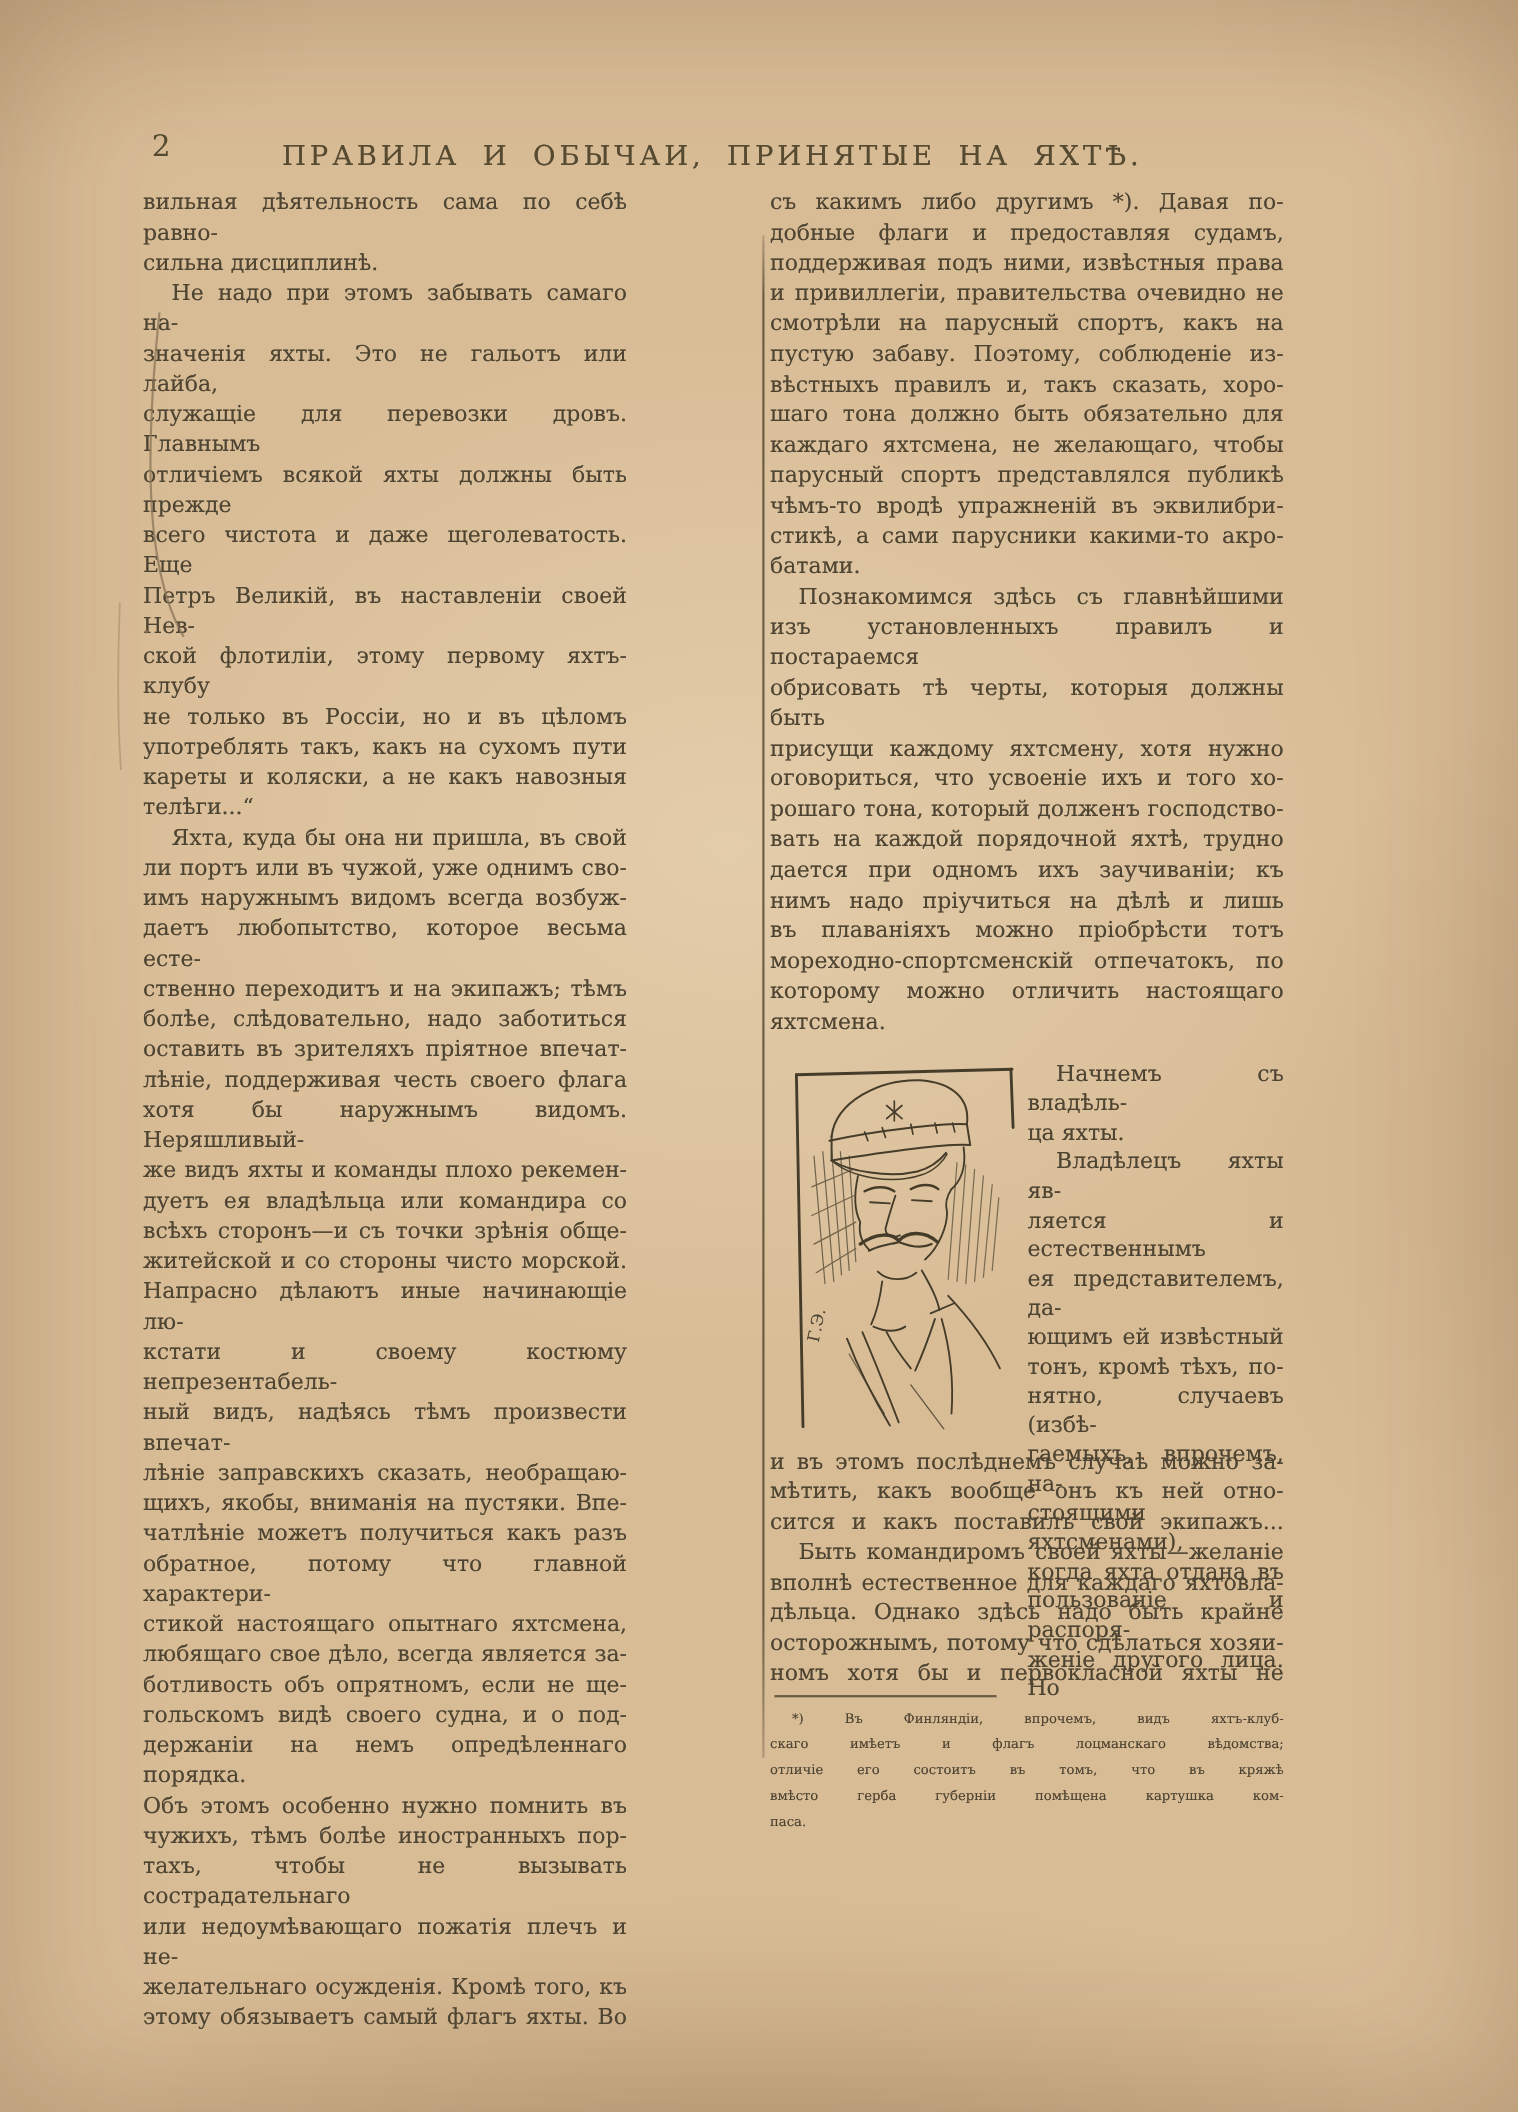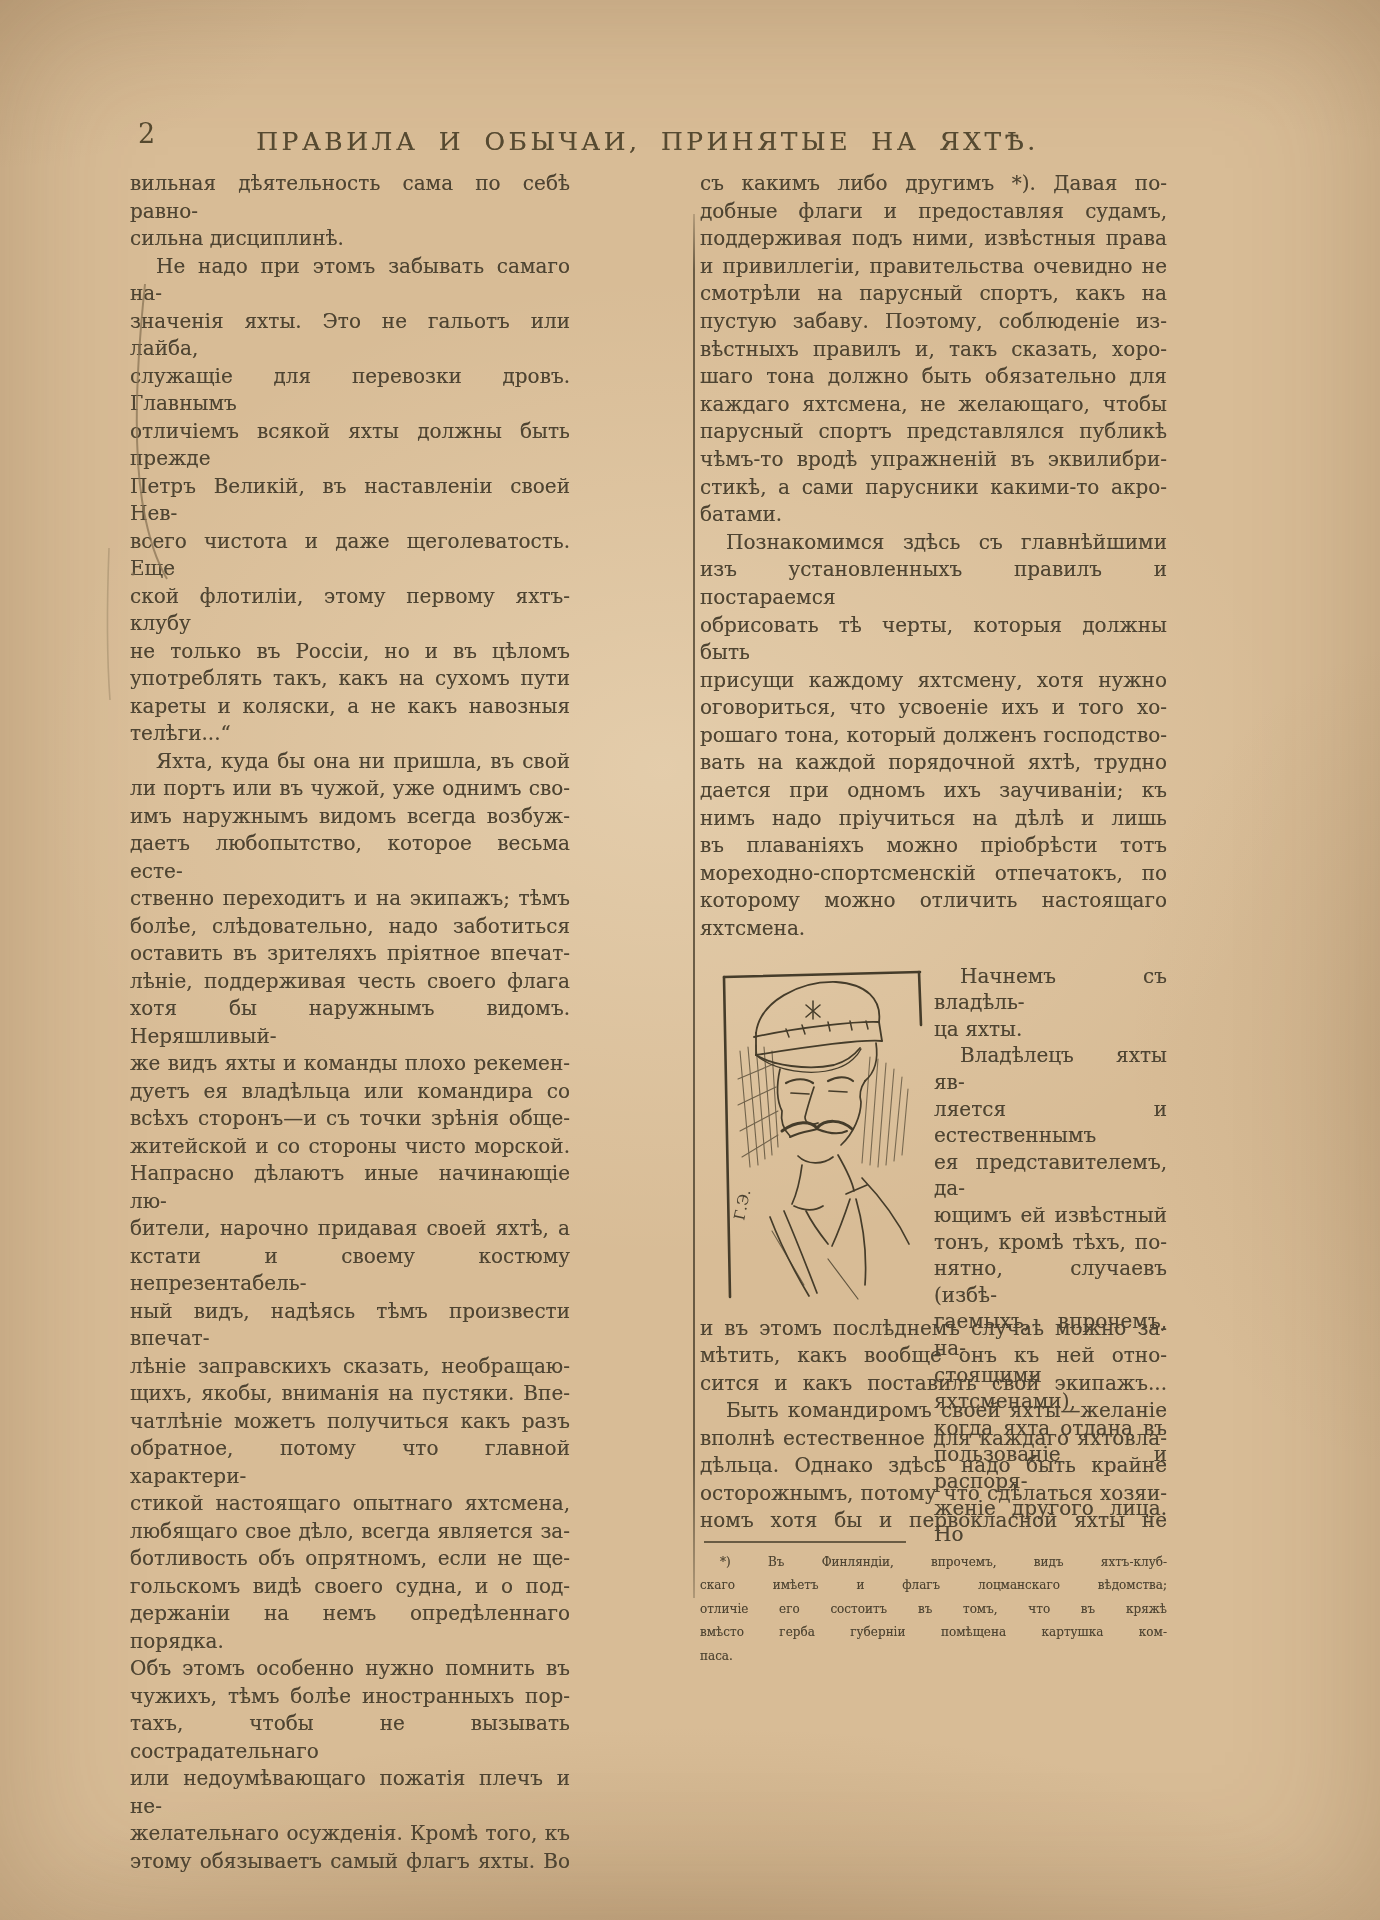--- a/index.html
+++ b/index.html
@@ -63,42 +63,41 @@
 <div class="divider"></div>
 
 <div class="col col-left">
   <div class="lines-top">
       <div class="tl">вильная дѣятельность сама по себѣ равно-</div>
       <div class="tl end">сильна дисциплинѣ.</div>
       <div class="tl ind">Не надо при этомъ забывать самаго на-</div>
       <div class="tl">значенія яхты. Это не гальотъ или лайба,</div>
       <div class="tl">служащіе для перевозки дровъ. Главнымъ</div>
       <div class="tl">отличіемъ всякой яхты должны быть прежде</div>
+      <div class="tl">всего чистота и даже щеголеватость. Еще</div>
       <div class="tl">Петръ Великій, въ наставленіи своей Нев-</div>
-      <div class="tl">всего чистота и даже щеголеватость. Еще</div>
       <div class="tl">ской флотиліи, этому первому яхтъ-клубу</div>
       <div class="tl">не только въ Россіи, но и въ цѣломъ</div>
       <div class="tl">употреблять такъ, какъ на сухомъ пути</div>
       <div class="tl">кареты и коляски, а не какъ навозныя</div>
       <div class="tl end">телѣги...“</div>
       <div class="tl ind">Яхта, куда бы она ни пришла, въ свой</div>
       <div class="tl">ли портъ или въ чужой, уже однимъ сво-</div>
       <div class="tl">имъ наружнымъ видомъ всегда возбуж-</div>
       <div class="tl">даетъ любопытство, которое весьма есте-</div>
       <div class="tl">ственно переходитъ и на экипажъ; тѣмъ</div>
       <div class="tl">болѣе, слѣдовательно, надо заботиться</div>
       <div class="tl">оставить въ зрителяхъ пріятное впечат-</div>
       <div class="tl">лѣніе, поддерживая честь своего флага</div>
       <div class="tl">хотя бы наружнымъ видомъ. Неряшливый-</div>
       <div class="tl">же видъ яхты и команды плохо рекемен-</div>
       <div class="tl">дуетъ ея владѣльца или командира со</div>
       <div class="tl">всѣхъ сторонъ—и съ точки зрѣнія обще-</div>
       <div class="tl">житейской и со стороны чисто морской.</div>
       <div class="tl">Напрасно дѣлаютъ иные начинающіе лю-</div>
-      <div class="tl">бители, нарочно придавая своей яхтѣ, а</div>
       <div class="tl">кстати и своему костюму непрезентабель-</div>
       <div class="tl">ный видъ, надѣясь тѣмъ произвести впечат-</div>
       <div class="tl">лѣніе заправскихъ сказать, необращаю-</div>
       <div class="tl">щихъ, якобы, вниманія на пустяки. Впе-</div>
       <div class="tl">чатлѣніе можетъ получиться какъ разъ</div>
       <div class="tl">обратное, потому что главной характери-</div>
       <div class="tl">стикой настоящаго опытнаго яхтсмена,</div>
       <div class="tl">любящаго свое дѣло, всегда является за-</div>
       <div class="tl">ботливость объ опрятномъ, если не ще-</div>
       <div class="tl">гольскомъ видѣ своего судна, и о под-</div>

